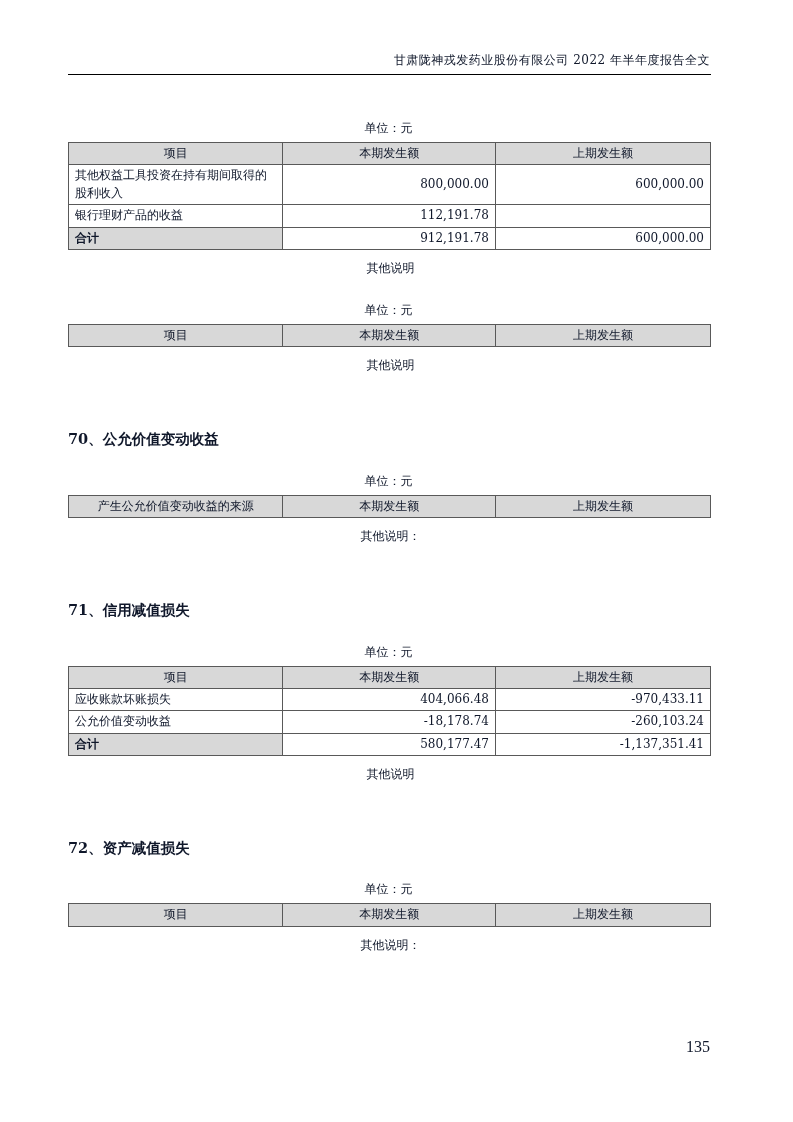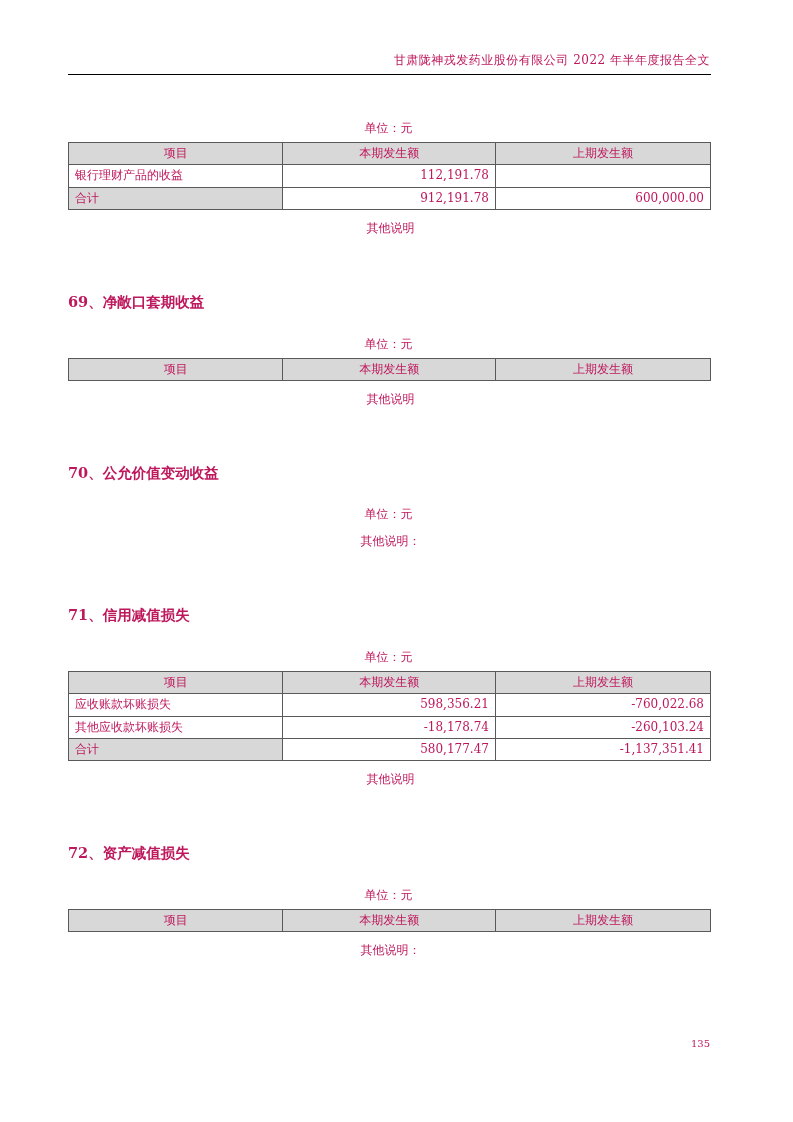--- a/index.html
+++ b/index.html
@@ -1,20 +1,20 @@
 <!DOCTYPE html>
 <html><head>
 <meta charset="utf-8">
 <style>
   html,body { margin:0; padding:0; background:#e8e8e8; }
   .page {
     width:793px; height:1122px; margin:0 auto; position:relative;
     background:#ffffff; overflow:hidden;
     font-family:"DejaVu Serif","Liberation Serif",serif;
-    color:#be185d;
+    color:#0f172a;
   }
   .doc-header {
     position:absolute; top:52px; right:83px;
     font-size:12px; letter-spacing:0.5px; white-space:nowrap;
   }
   .header-rule {
     position:absolute; top:74px; left:68px; width:643px;
     border-top:1.5px solid #000;
   }
   .content { position:absolute; top:95px; left:68px; width:643px; }
@@ -31,24 +31,24 @@
   }
   table.fin-table th, table.fin-table td {
     border:1px solid #595959; padding:2px 6px; line-height:1.45;
     word-break:break-all; overflow:hidden;
   }
   table.fin-table th {
     background:#d8d8d8; font-weight:normal; text-align:center;
   }
   td.c-name { text-align:left; }
   td.c-num  { text-align:right; }
-  td.gray   { background:#d8d8d8; }
+  td.gray   { background:#d8d8d8;font-weight:bold; }
   .note { font-size:12px; margin:10px 0 0 2px;text-align:center; }
   .page-number {
-    position:absolute; top:1038px; right:83px; font-size:10px;
+    position:absolute; top:1038px; right:83px; font-size:16px;font-family:Liberation Serif, serif;
   }
 </style>
 </head>
 <body>
 
 <div class="page">
 
   <div class="doc-header">甘肃陇神戎发药业股份有限公司 2022 年半年度报告全文</div>
   <div class="header-rule"></div>
 
@@ -61,76 +61,94 @@
           <col style="width:33.1%">
           <col style="width:33.5%">
         </colgroup>
       <tbody>
           <tr>
         <th>项目</th>
         <th>本期发生额</th>
         <th>上期发生额</th>
       </tr>
       <tr>
+        <td class="c-name">其他权益工具投资在持有期间取得的股利收入</td>
+        <td class="c-num">800,000.00</td>
+        <td class="c-num">600,000.00</td>
+      </tr>
+      <tr>
         <td class="c-name">银行理财产品的收益</td>
         <td class="c-num">112,191.78</td>
         <td class="c-num"></td>
       </tr>
       <tr>
         <td class="c-name gray">合计</td>
         <td class="c-num">912,191.78</td>
         <td class="c-num">600,000.00</td>
       </tr>
     </tbody>
       </table>
     <div class="note">其他说明</div>
 
-    <div class="section-title spaced">69、净敞口套期收益</div>
     <div class="unit-line">单位：元</div>
     <table class="fin-table">
       <colgroup>
           <col style="width:33.4%">
           <col style="width:33.1%">
           <col style="width:33.5%">
         </colgroup>
       <tbody>
           <tr>
         <th>项目</th>
         <th>本期发生额</th>
         <th>上期发生额</th>
       </tr>
     </tbody>
       </table>
     <div class="note">其他说明</div>
 
     <div class="section-title spaced">70、公允价值变动收益</div>
     <div class="unit-line">单位：元</div>
+    <table class="fin-table">
+      <colgroup>
+          <col style="width:33.4%">
+          <col style="width:33.1%">
+          <col style="width:33.5%">
+        </colgroup>
+      <tbody>
+          <tr>
+        <th>产生公允价值变动收益的来源</th>
+        <th>本期发生额</th>
+        <th>上期发生额</th>
+      </tr>
+    </tbody>
+      </table>
     <div class="note">其他说明：</div>
 
     <div class="section-title spaced">71、信用减值损失</div>
     <div class="unit-line">单位：元</div>
     <table class="fin-table">
       <colgroup>
           <col style="width:33.4%">
           <col style="width:33.1%">
           <col style="width:33.5%">
         </colgroup>
       <tbody>
           <tr>
         <th>项目</th>
         <th>本期发生额</th>
         <th>上期发生额</th>
       </tr>
       <tr>
         <td class="c-name">应收账款坏账损失</td>
-        <td class="c-num">598,356.21</td>
-        <td class="c-num">-760,022.68</td>
+        <td class="c-num">404,066.48</td>
+        <td class="c-num">-970,433.11</td>
       </tr>
       <tr>
-        <td class="c-name">其他应收款坏账损失</td>
+        <td class="c-name">公允价值变动收益</td>
         <td class="c-num">-18,178.74</td>
         <td class="c-num">-260,103.24</td>
       </tr>
       <tr>
         <td class="c-name gray">合计</td>
         <td class="c-num">580,177.47</td>
         <td class="c-num">-1,137,351.41</td>
       </tr>
     </tbody>
       </table>

